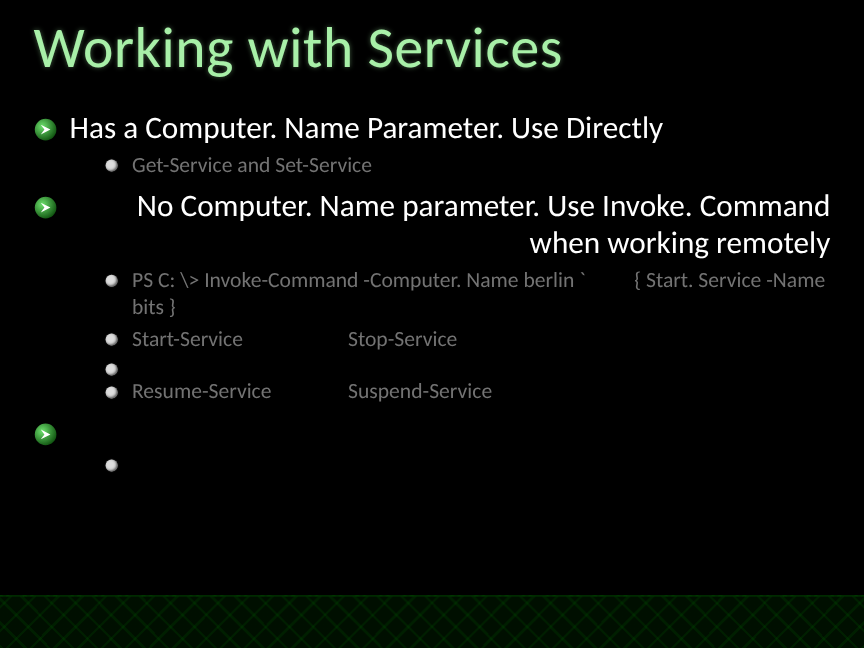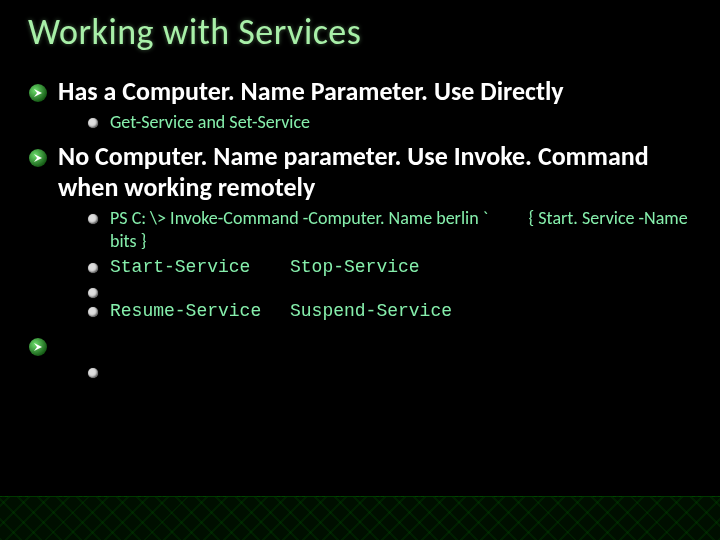--- a/index.html
+++ b/index.html
@@ -12,21 +12,21 @@
     overflow: hidden;
     position: relative;
   }
   .slide {
     width: 100%;
     height: 100%;
     padding: 10px 28px 0 28px;
     position: relative;
   }
   .title {
-    font-size: 36px;
+    font-size: 48px;
     font-weight: 400;
     color: #a8f0a8;
     text-shadow: 0 0 4px rgba(168,240,168,0.4);
     margin-bottom: 22px;
     letter-spacing: 0.5px;
   }
   .top-level {
     display: flex;
     align-items: flex-start;
     margin-bottom: 4px;
@@ -35,23 +35,24 @@
   .top-bullet {
     width: 20px;
     height: 20px;
     flex: 0 0 20px;
     margin-right: 10px;
     margin-top: 7px;
   }
   .top-bullet svg { width: 100%; height: 100%; display: block; }
   .top-text {
     font-size: 26px;
-    font-weight: 700;
+    font-weight: 400;
     color: #fff;
     line-height: 1.2;
+    text-align: right;
   }
   .sub-list {
     margin-left: 60px;
     margin-top: 2px;
     margin-bottom: 4px;
   }
   .sub-item {
     display: flex;
     align-items: flex-start;
     margin-bottom: 2px;
@@ -61,27 +62,26 @@
     height: 10px;
     flex: 0 0 10px;
     border-radius: 50%;
     background: #ddd;
     box-shadow: inset -1px -1px 2px rgba(0,0,0,0.6), 0 0 1px rgba(255,255,255,0.3);
     margin-right: 12px;
     margin-top: 7px;
   }
   .sub-text {
     font-size: 18px;
-    color: #86efac;
+    color: #737373;
     line-height: 1.3;
   }
   .row2 {
     display: grid;
     grid-template-columns: 180px auto;
-    font-family: Liberation Mono, monospace;
   }
   .footer-band {
     position: absolute;
     bottom: 0;
     left: 0;
     right: 0;
     height: 44px;
     background:
       linear-gradient(rgba(0,60,0,0.25), rgba(0,60,0,0.25)),
       repeating-linear-gradient(45deg, rgba(0,120,0,0.18) 0 2px, transparent 2px 14px),

